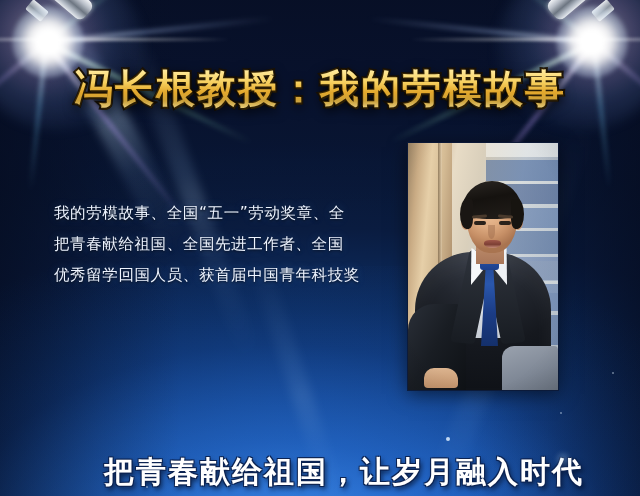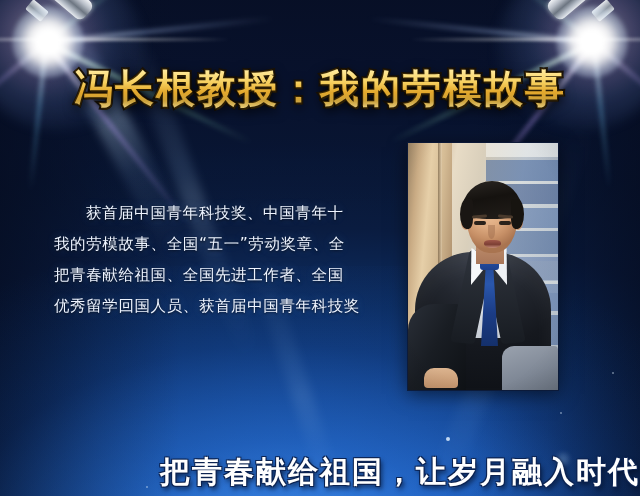--- a/index.html
+++ b/index.html
@@ -294,21 +294,21 @@
   }
 
   
   .topic-label {
     position: absolute; left: 44px; top: 417px;
     font-size: 17px; color: #eaf2ff; letter-spacing: 1.5px;
     text-shadow: 0 1px 3px rgba(0,0,0,.7);
   }
   .topic-headline {
     position: absolute; left: 0; right: 0; top: 452px;
-    text-align: right;
+    text-align: center;
     padding-left: 48px;
     font-size: 30px; font-weight: bold; letter-spacing: 2px;
     color: #ffffff;
     white-space: nowrap;
     text-shadow:
       0 0 1px #0d2452, 1px 1px 0 #0d2452, -1px 1px 0 #0d2452,
       1px -1px 0 #0d2452, -1px -1px 0 #0d2452,
       2px 3px 5px rgba(3,14,38,.85);
   }
 
@@ -360,21 +360,20 @@
     <div class="lamp-neck"></div>
     <div class="lamp-body"></div>
     <div class="glow-core"></div>
   </div>
 
   <div class="title-shadowlayer">冯长根教授：我的劳模故事</div>
   <div class="title">冯长根教授：我的劳模故事</div>
 
 
   <div class="bio">
-    <div class="bio-line indent">获首届中国青年科技奖、中国青年十</div>
     <div class="bio-line">我的劳模故事、全国“五一”劳动奖章、全</div>
     <div class="bio-line">把青春献给祖国、全国先进工作者、全国</div>
     <div class="bio-line">优秀留学回国人员、获首届中国青年科技奖</div>
   </div>
 
   <div class="photo-frame">
     <div class="ph ph-bg"></div>
     <div class="ph ph-shelf"></div>
     <div class="ph ph-shelf2"></div>
     <div class="ph ph-cabinet"></div>

